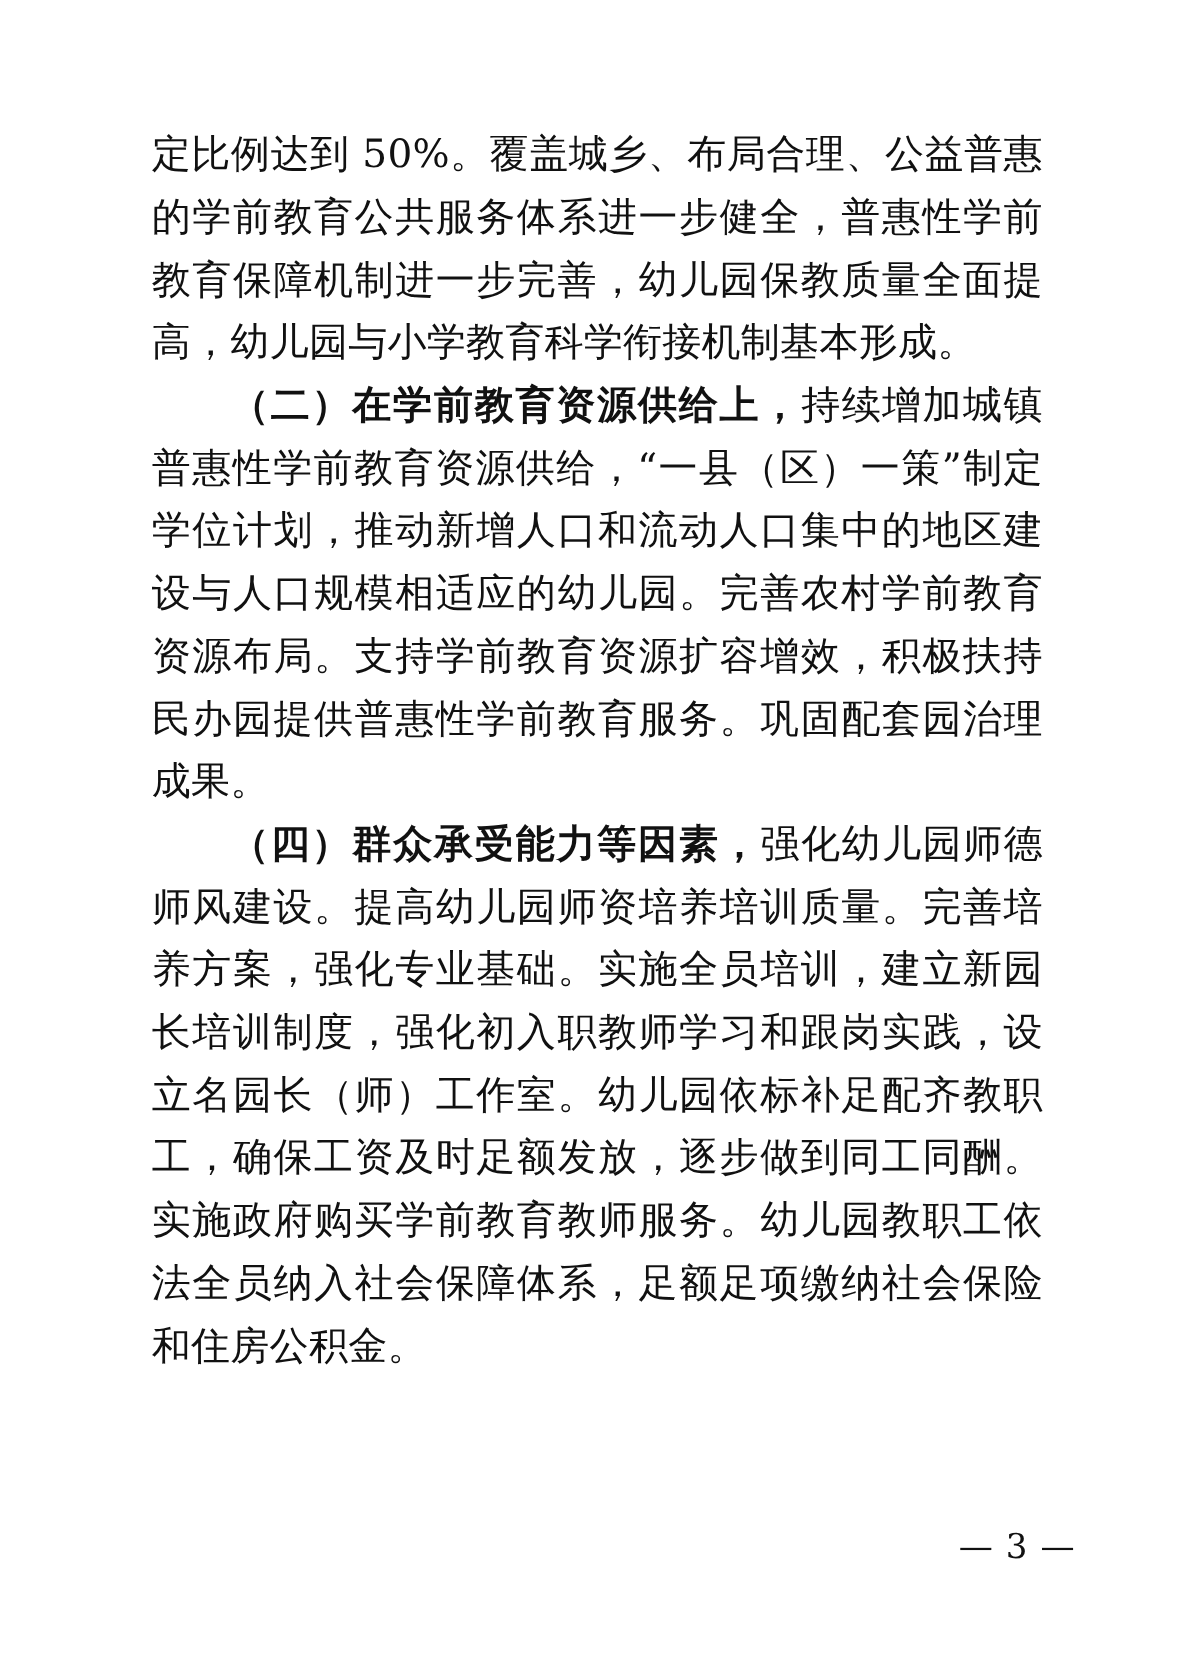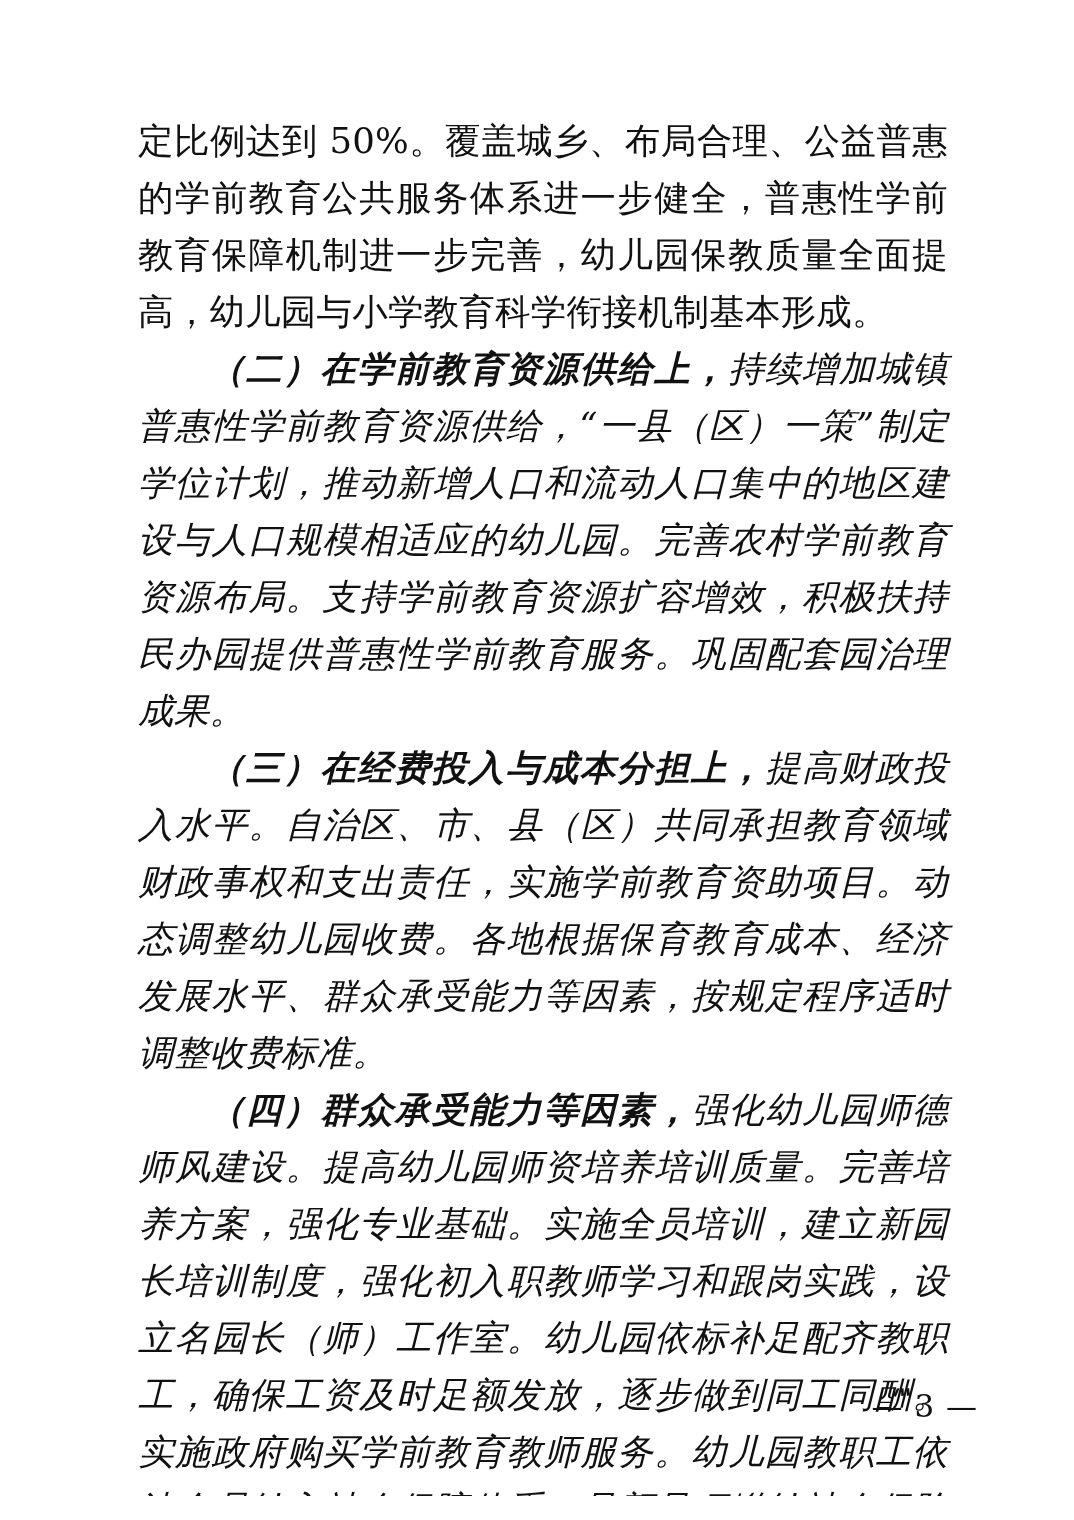--- a/index.html
+++ b/index.html
@@ -36,21 +36,20 @@
     text-align: justify;
     text-justify: inter-character;
     text-align-last: left;
     letter-spacing: 0.2px;
     color: #111111;
     font-family: "DejaVu Serif", "Liberation Serif", serif;
   }
 
   .para.indent {
     text-indent: 2em;
-    font-style: italic;
   }
 
   .para .lead {
     font-weight: bold;
     font-family: "DejaVu Sans", "Liberation Sans", sans-serif;
     letter-spacing: 0.5px;
   }
 
   .page-number {
     position: absolute;
@@ -72,23 +71,20 @@
   <div class="text-column">
 
     <p class="para">
       <span class="lead"></span><span>定比例达到 50%。覆盖城乡、布局合理、公益普惠的学前教育公共服务体系进一步健全，普惠性学前教育保障机制进一步完善，幼儿园保教质量全面提高，幼儿园与小学教育科学衔接机制基本形成。</span>
     </p>
 
     <p class="para indent">
       <span class="lead">（二）在学前教育资源供给上，</span><span>持续增加城镇普惠性学前教育资源供给，“一县（区）一策”制定学位计划，推动新增人口和流动人口集中的地区建设与人口规模相适应的幼儿园。完善农村学前教育资源布局。支持学前教育资源扩容增效，积极扶持民办园提供普惠性学前教育服务。巩固配套园治理成果。</span>
     </p>
 
-    <p class="para indent">
-      <span class="lead">（三）在经费投入与成本分担上，</span><span>提高财政投入水平。自治区、市、县（区）共同承担教育领域财政事权和支出责任，实施学前教育资助项目。动态调整幼儿园收费。各地根据保育教育成本、经济发展水平、群众承受能力等因素，按规定程序适时调整收费标准。</span>
-    </p>
 
     <p class="para indent">
       <span class="lead">（四）群众承受能力等因素，</span><span>强化幼儿园师德师风建设。提高幼儿园师资培养培训质量。完善培养方案，强化专业基础。实施全员培训，建立新园长培训制度，强化初入职教师学习和跟岗实践，设立名园长（师）工作室。幼儿园依标补足配齐教职工，确保工资及时足额发放，逐步做到同工同酬。实施政府购买学前教育教师服务。幼儿园教职工依法全员纳入社会保障体系，足额足项缴纳社会保险和住房公积金。</span>
     </p>
 
   </div>
 
   <div class="page-number">— 3 —</div>
 
 </div>

